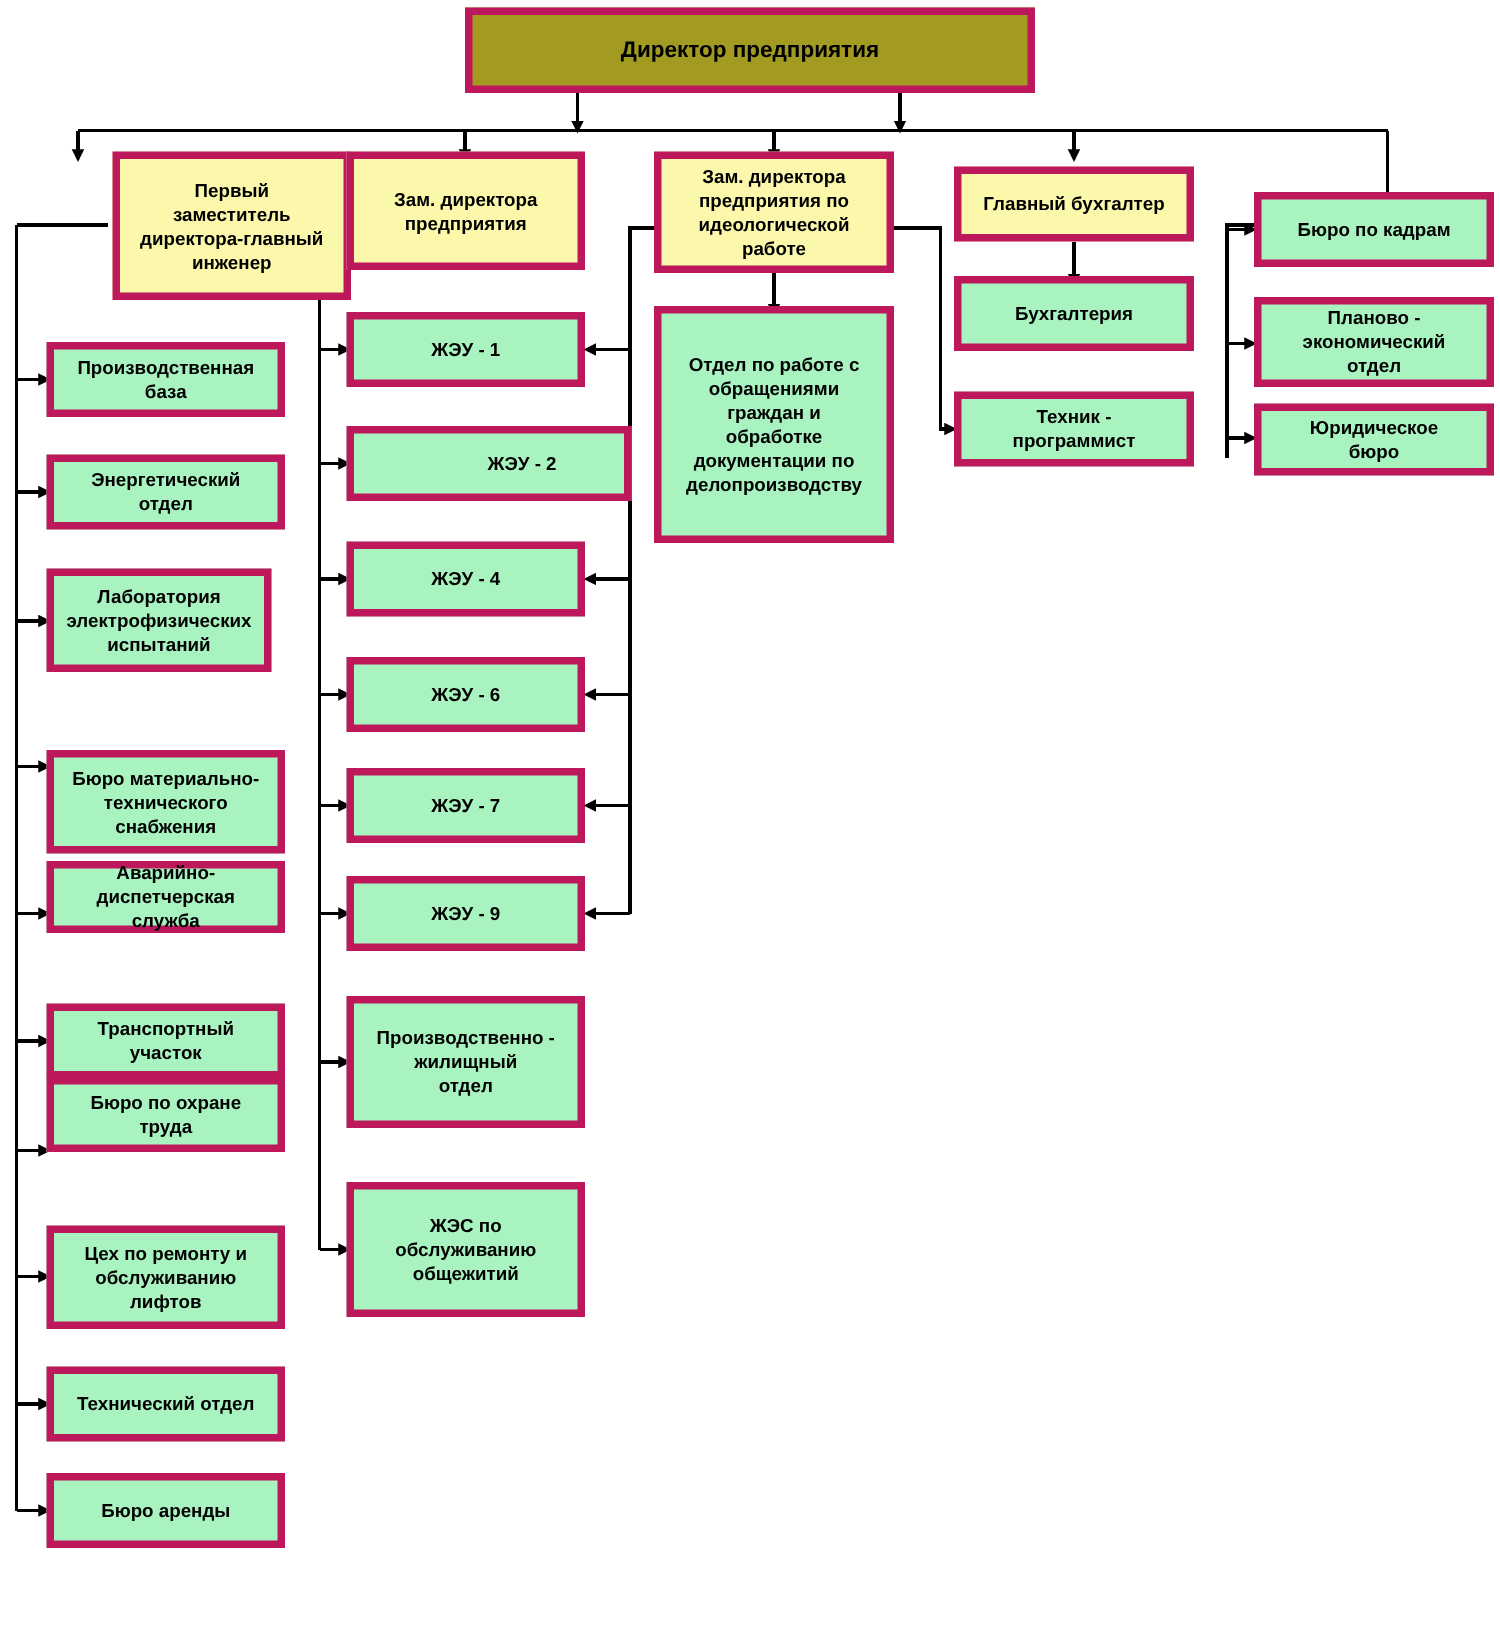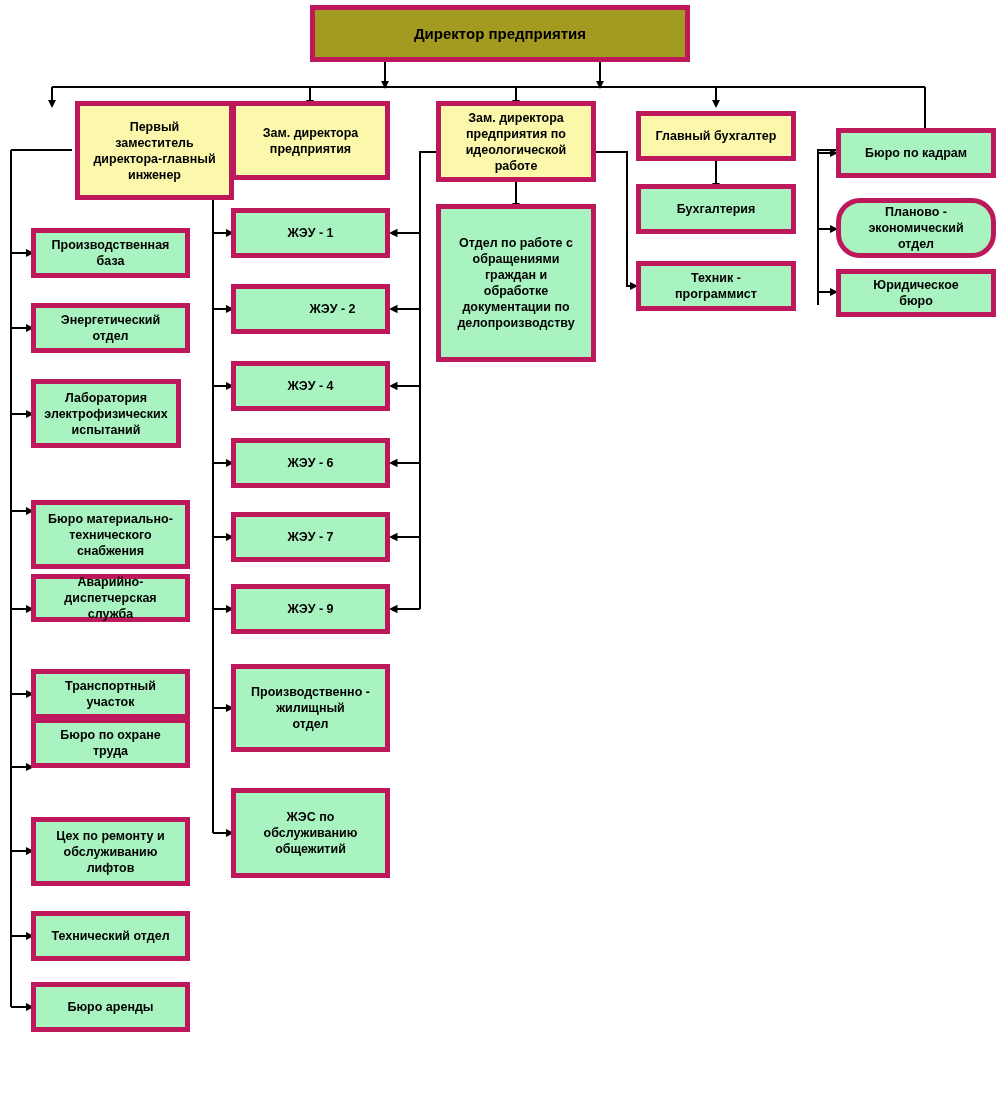--- a/index.html
+++ b/index.html
@@ -155,21 +155,21 @@
 
   <div class="node unit" style="left:31px;top:911px;width:159px;height:50px;">Технический отдел</div>
 
   <div class="node unit" style="left:31px;top:982px;width:159px;height:50px;">Бюро аренды</div>
 
   <div class="node mgr" style="left:231px;top:101px;width:159px;height:79px;">Зам. директора
 предприятия</div>
 
   <div class="node unit" style="left:231px;top:208px;width:159px;height:50px;">ЖЭУ - 1</div>
 
-  <div class="node unit" style="left:231px;top:284px;width:159px;height:50px;padding-left:48px;">ЖЭУ - 2</div>
+  <div class="node unit" style="left:231px;top:284px;width:190px;height:50px;padding-left:48px;">ЖЭУ - 2</div>
 
   <div class="node unit" style="left:231px;top:361px;width:159px;height:50px;">ЖЭУ - 4</div>
 
   <div class="node unit" style="left:231px;top:438px;width:159px;height:50px;">ЖЭУ - 6</div>
 
   <div class="node unit" style="left:231px;top:512px;width:159px;height:50px;">ЖЭУ - 7</div>
 
   <div class="node unit" style="left:231px;top:584px;width:159px;height:50px;">ЖЭУ - 9</div>
 
   <div class="node unit" style="left:231px;top:664px;width:159px;height:88px;">Производственно -
@@ -194,20 +194,20 @@
 
   <div class="node mgr" style="left:636px;top:111px;width:160px;height:50px;">Главный бухгалтер</div>
 
   <div class="node unit" style="left:636px;top:184px;width:160px;height:50px;">Бухгалтерия</div>
 
   <div class="node unit" style="left:636px;top:261px;width:160px;height:50px;">Техник -
 программист</div>
 
   <div class="node unit" style="left:836px;top:128px;width:160px;height:50px;">Бюро по кадрам</div>
 
-  <div class="node unit" style="left:836px;top:198px;width:160px;height:60px;border-radius:24px;">Планово -
+  <div class="node unit" style="left:836px;top:198px;width:160px;height:60px;">Планово -
 экономический
 отдел</div>
 
   <div class="node unit" style="left:836px;top:269px;width:160px;height:48px;">Юридическое
 бюро</div>
 
 </div>
 
 </body></html>

